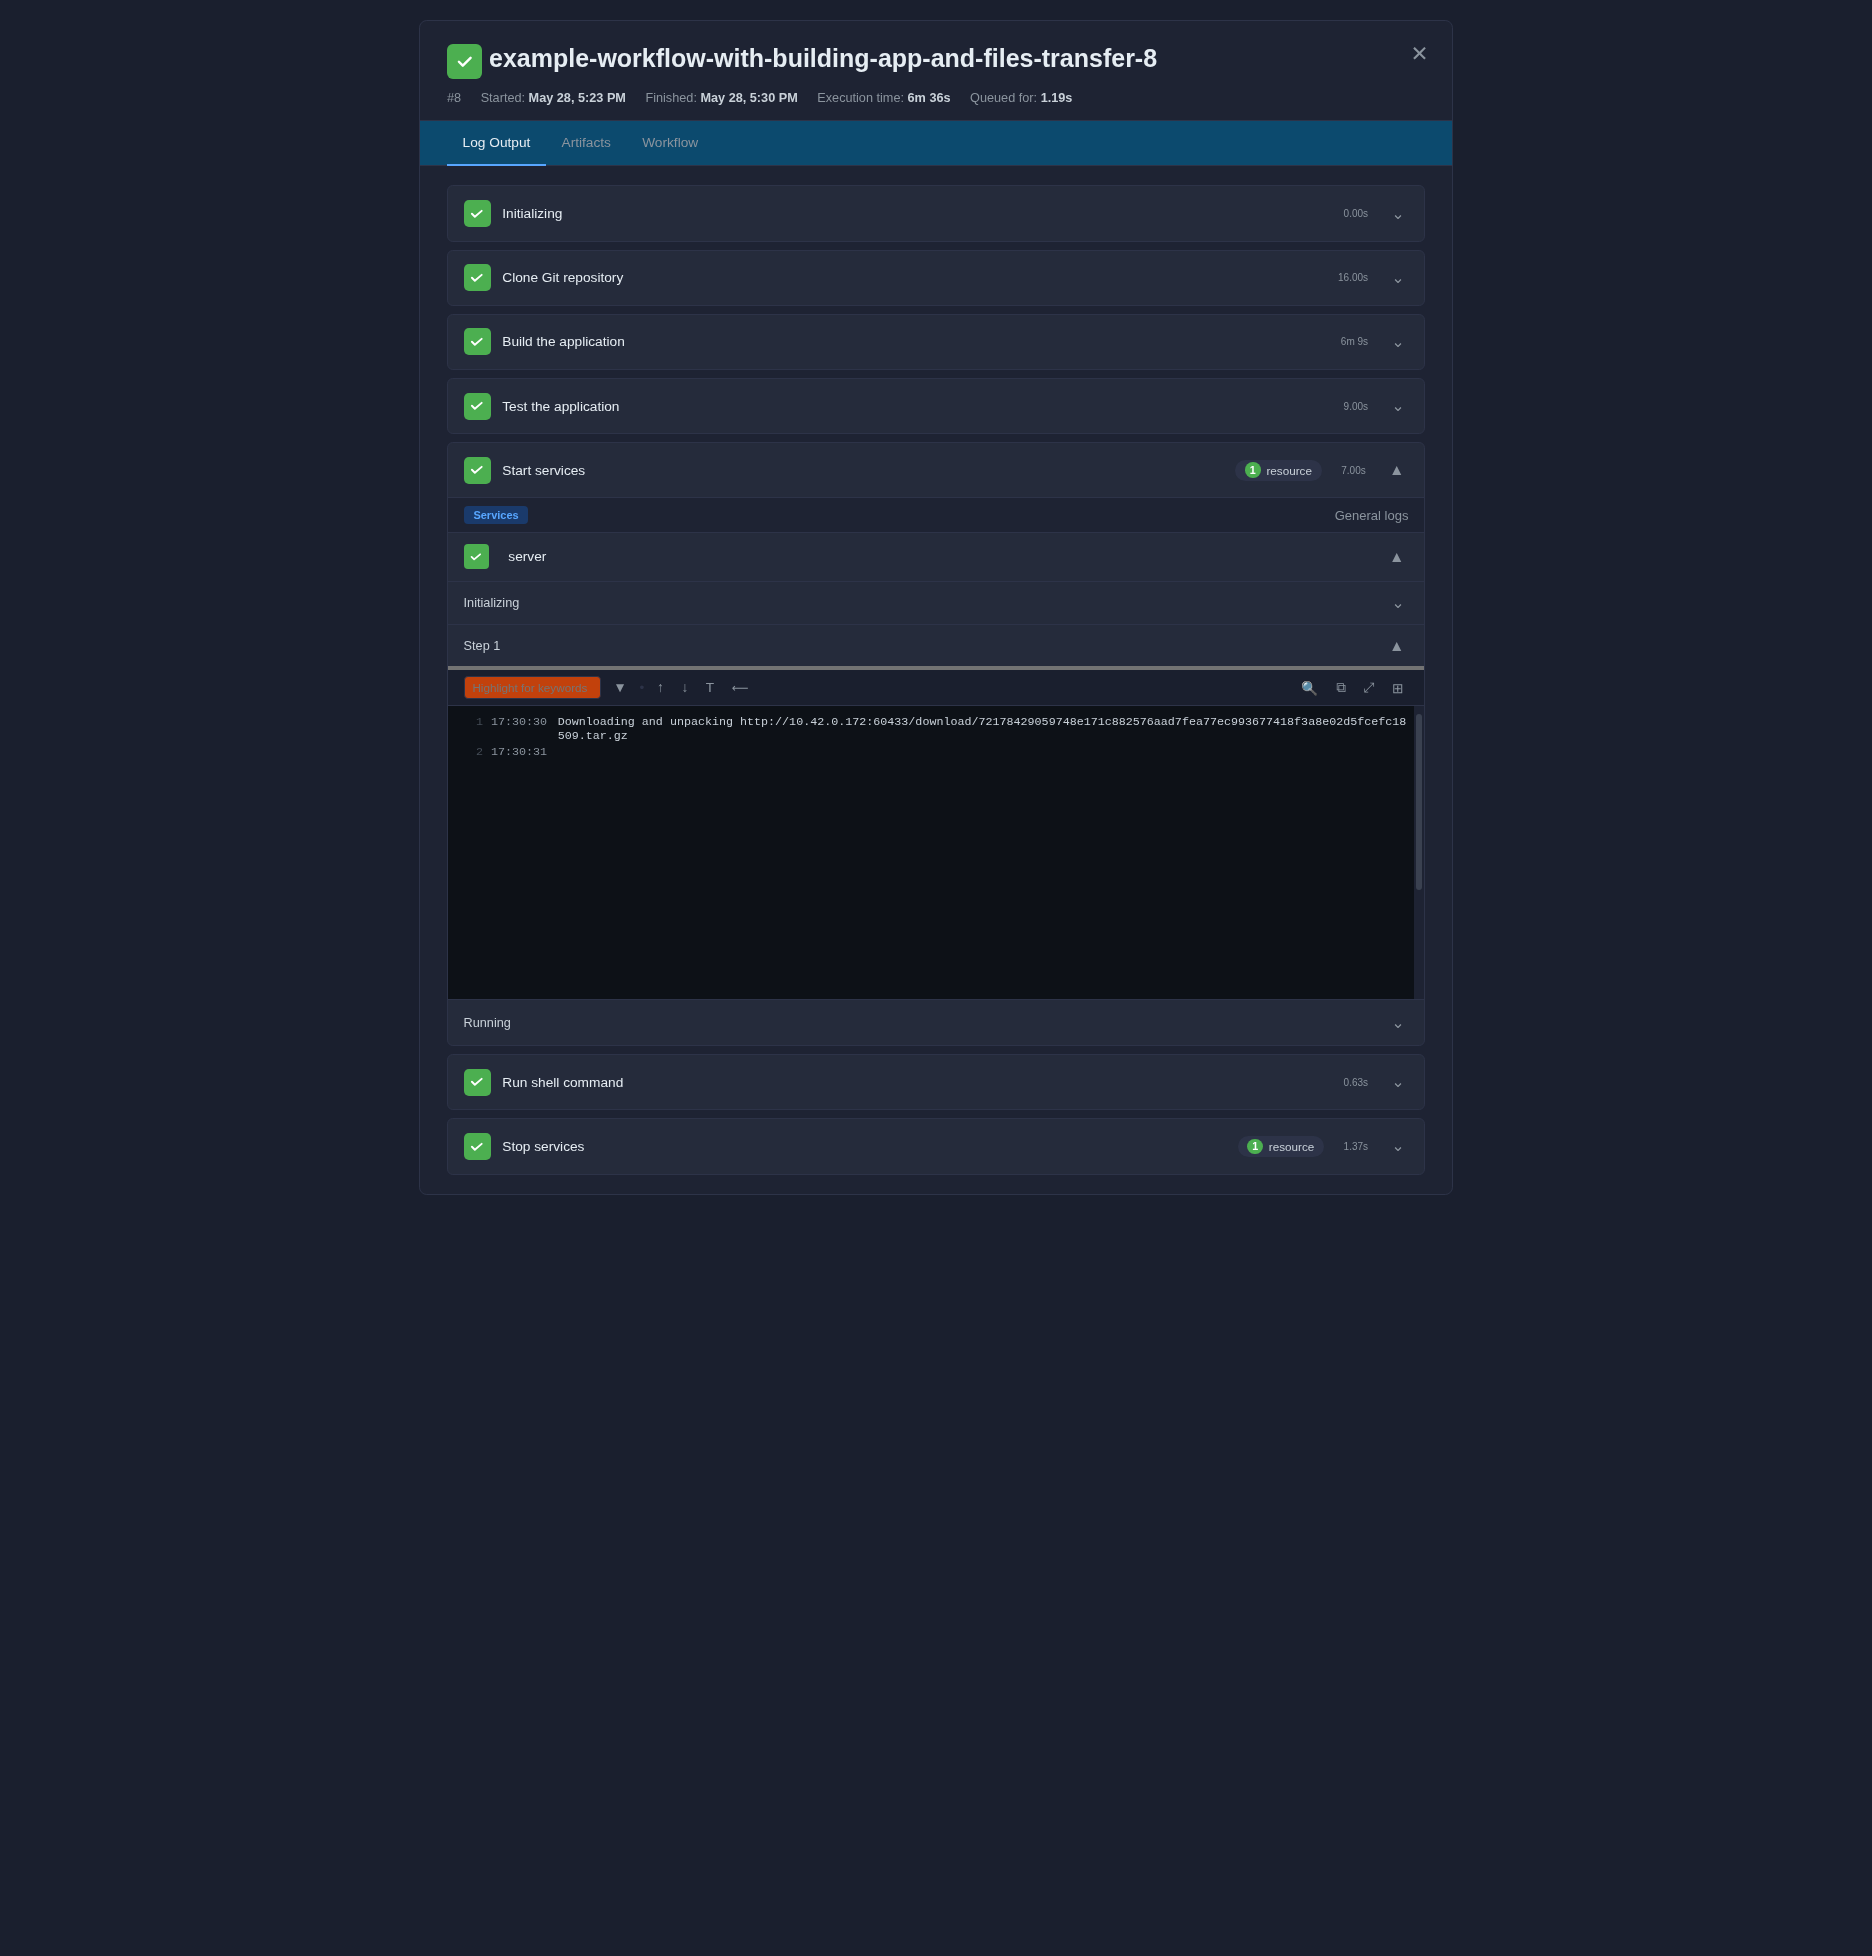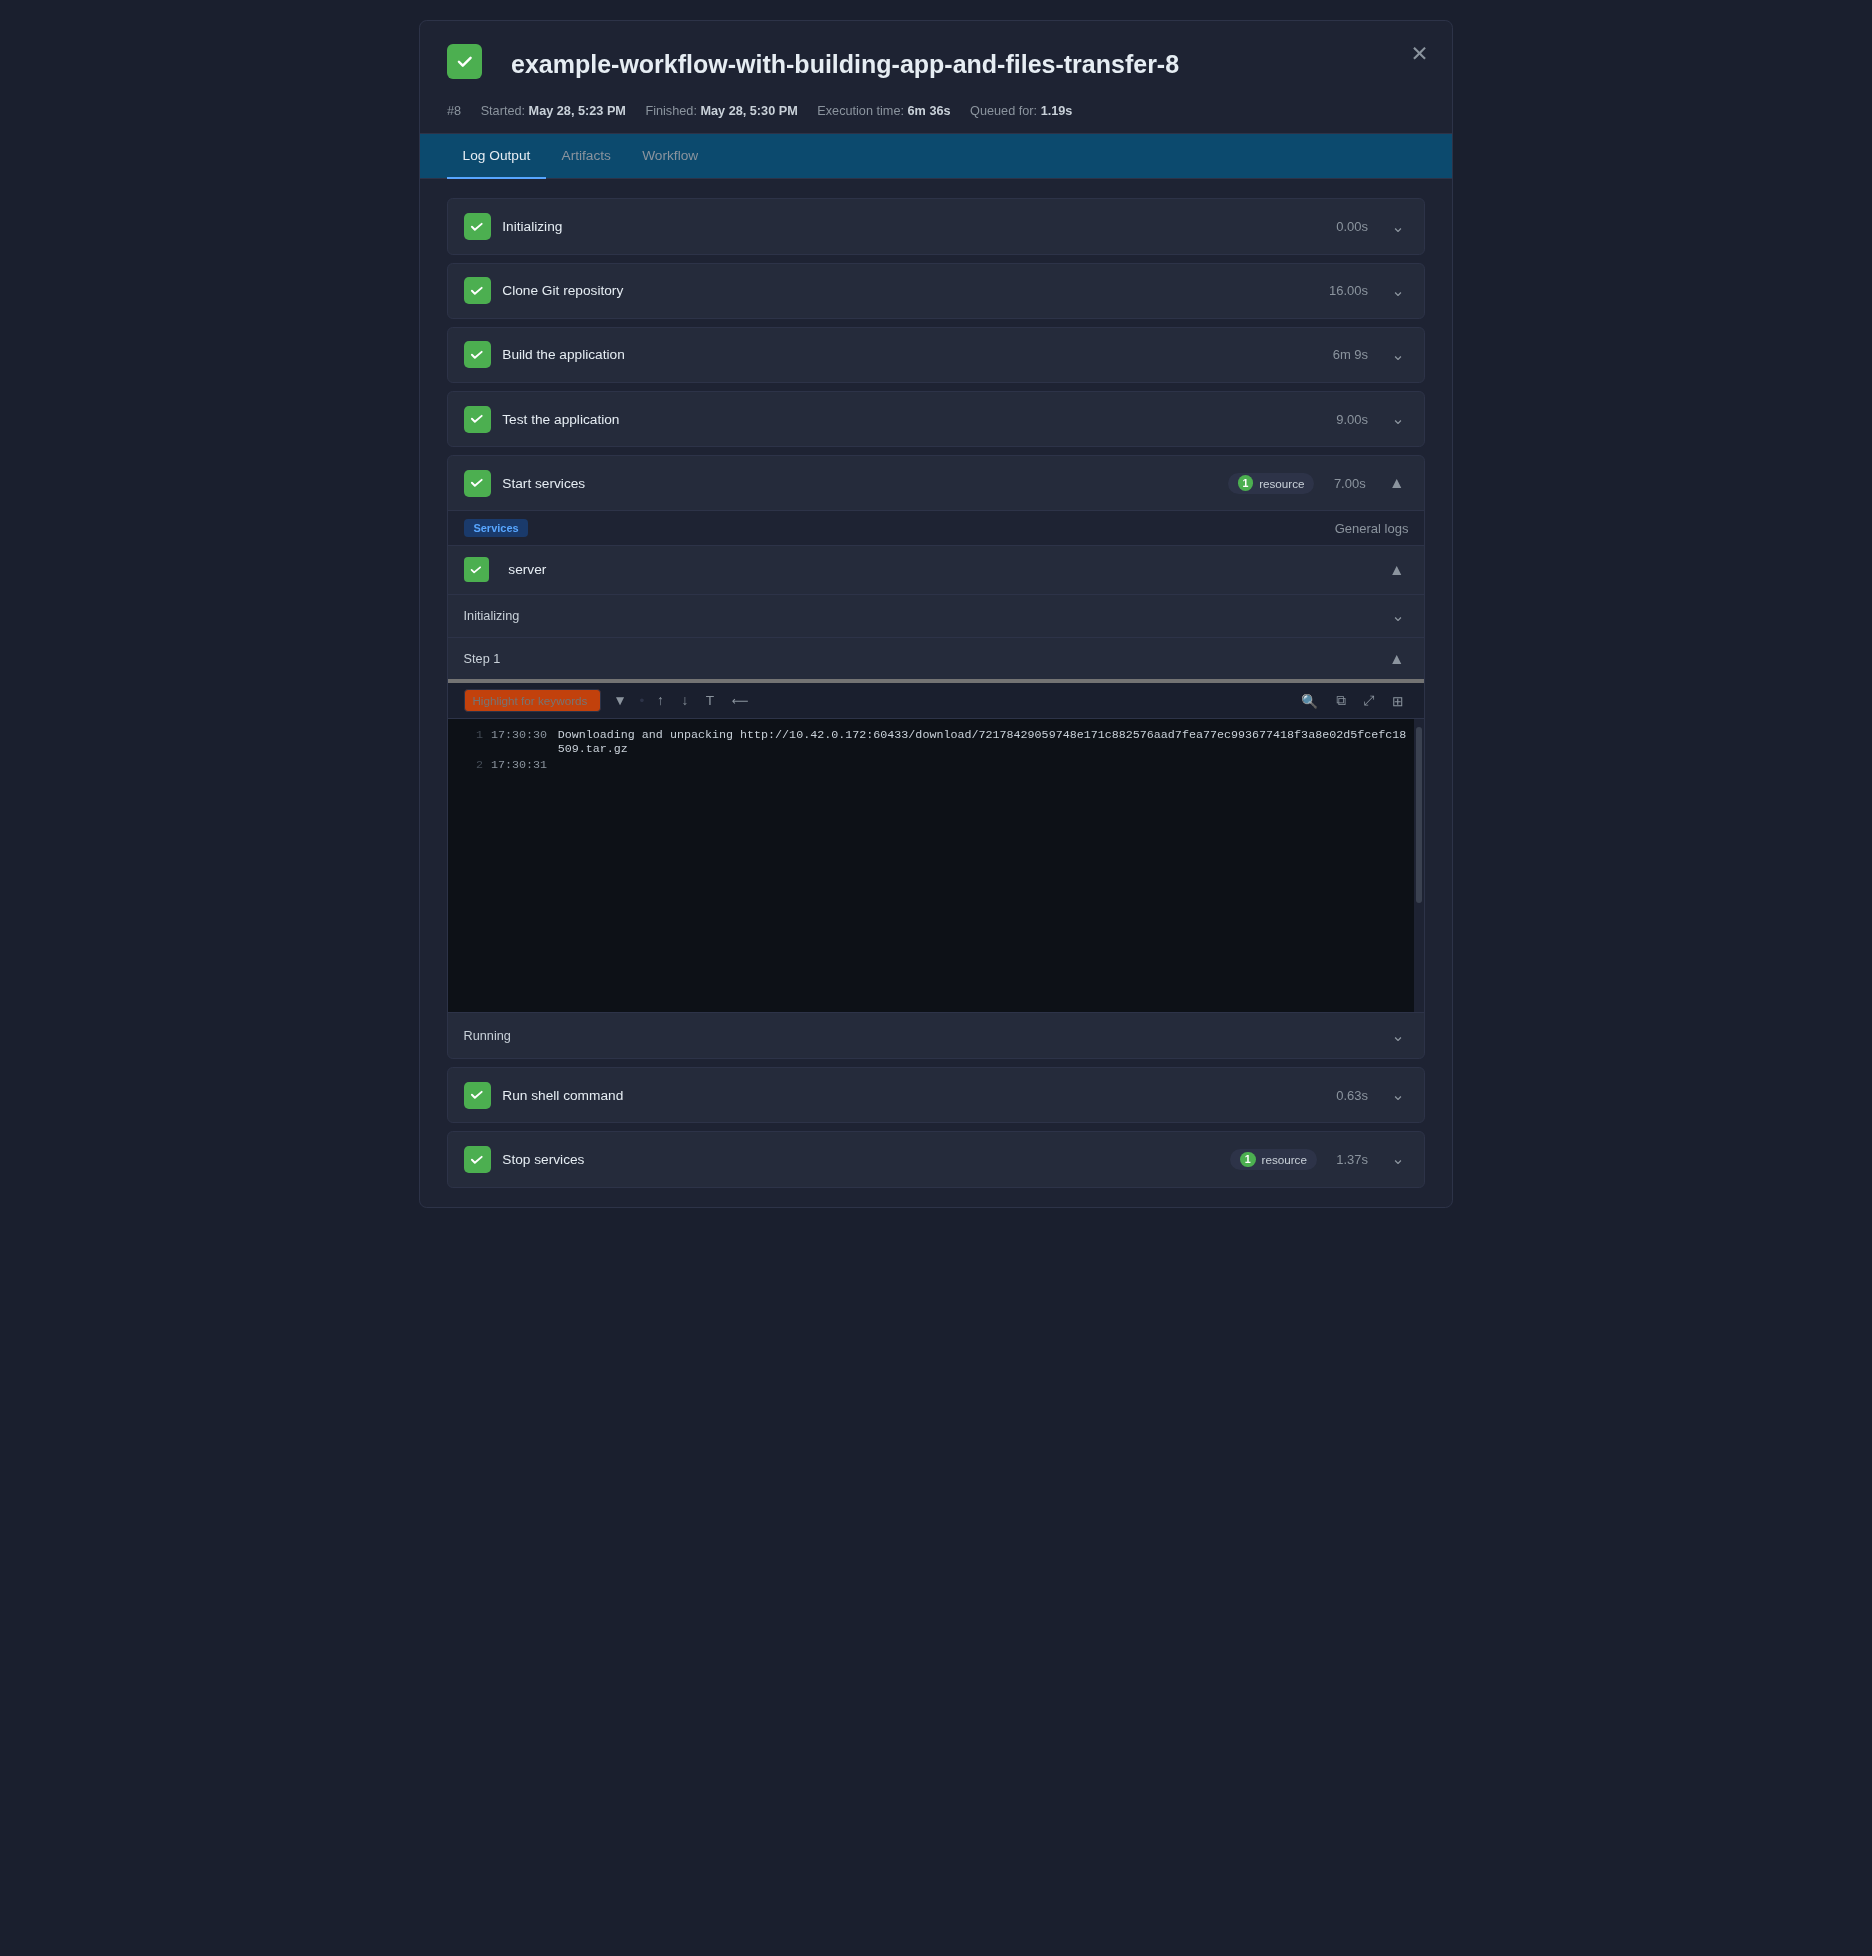--- a/index.html
+++ b/index.html
@@ -19,23 +19,23 @@
       padding: 0;
       position: relative;
     }
     .modal-header {
       padding: 23.4px 27px 15.6px;
       border-bottom: 1px solid #2d3348;
       position: relative;
     }
     .modal-title-row {
       display: flex;
-      align-items: flex-end;
-      gap: 29px;
-      margin-bottom: 25px;
+      align-items: flex-start;
+      gap: 7px;
+      margin-bottom: 12px;
     }
     .title-check {
       width: 35px;
       height: 35px;
       background: #4caf50;
       border-radius: 5.9px;
       display: flex;
       align-items: center;
       justify-content: center;
       flex-shrink: 0;
@@ -112,21 +112,21 @@
     }
     .step-check svg { width: 15.6px; height: 15.6px; }
     .step-label {
       flex: 1;
       font-size: 13.7px;
       font-weight: 500;
       color: #e6edf3;
     }
     .step-duration {
       color: #8b949e;
-      font-size: 13px;
+      font-size: 10px;
       margin-right: 7.8px;
     }
     .chevron-btn {
       background: none;
       border: none;
       color: #8b949e;
       cursor: pointer;
       font-size: 15.6px;
       padding: 2px 3.9px;
     }

